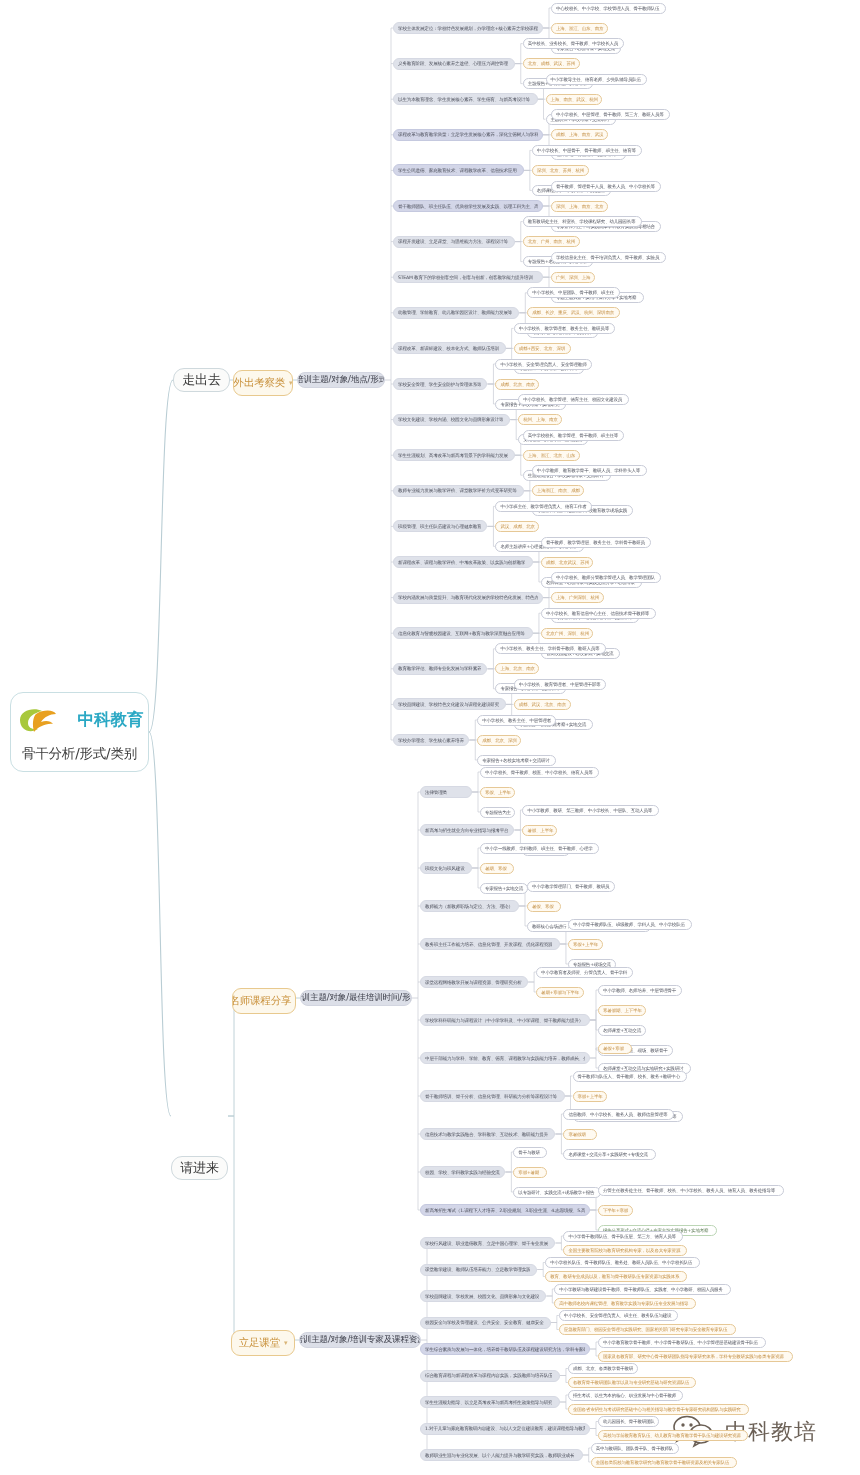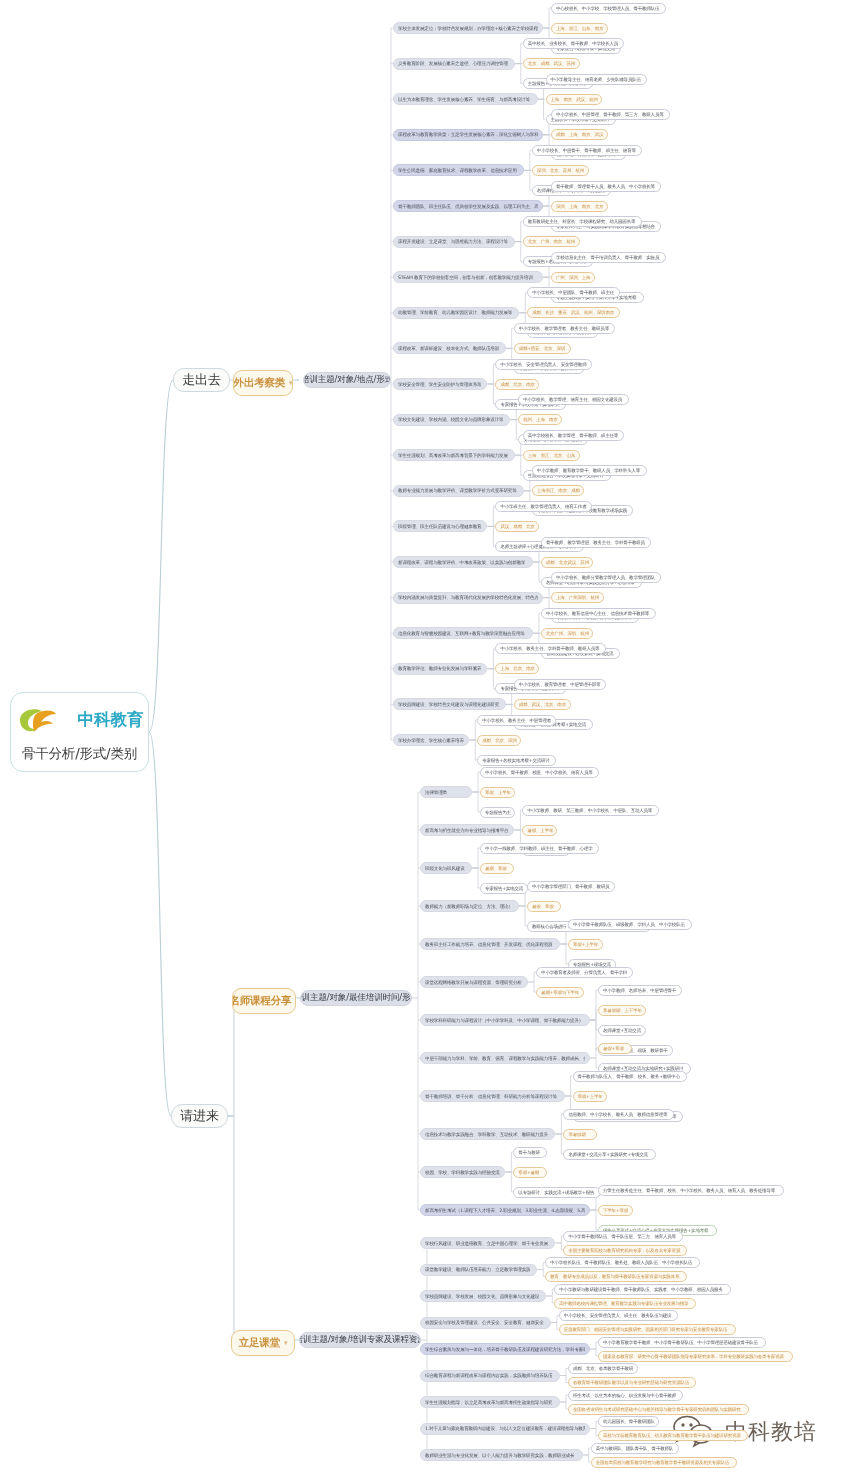--- a/index.html
+++ b/index.html
@@ -37,21 +37,21 @@
   
   .lvl1{
     height:24px;padding:0 11px;
     border:1px solid #cfd9dd;background:#fbfbfa;color:#3a3a3a;
     font-size:13px;border-radius:11px;
   }
   
   .lvl2{
     height:20px;padding:12px 8px;
     border:1px solid #e8c98e;background:#fdf8ec;color:#c9913c;
-    font-size:10.5px;border-radius:9px;font-weight:bold;
+    font-size:10.5px;border-radius:9px;
   }
   .lvl2 .caret{font-size:7px;color:#d9b477;margin-left:4px;}
   
   .lvl3{
     height:16px;padding:0 7px;
     background:#dcdfe8;color:#3d3f4a;
     font-size:8.6px;border-radius:8px;border:1px solid #d2d5e0;
   }
 
   
@@ -284,24 +284,24 @@
     <span class="wtext">中科教培</span>
   </div>
 
 <div class="node lvl1" style="left: 173px; top: 368px; width: 57px; height: 24px;">
       <span>走出去</span>
     </div>
     <div class="node lvl2" style="left: 233px; top: 370px; width: 60px; height: 20px;">
       <span>外出考察类</span>
       <span class="caret">▾</span>
     </div>
-    <div class="node lvl3" style="left: 297px; top: 372px; width: 88px; height: 16px; margin-left: 6px;">
+    <div class="node lvl3" style="left: 297px; top: 372px; width: 88px; height: 16px;">
       <span>培训主题/对象/地点/形式</span>
     </div>
-    <div class="node lvl1" style="left: 171px; top: 1104px; width: 57px; height: 24px;">
+    <div class="node lvl1" style="left: 171px; top: 1156px; width: 57px; height: 24px;">
       <span>请进来</span>
     </div>
     <div class="node lvl2" style="left: 232px; top: 988px; width: 64px; height: 20px;">
       <span>名师课程分享</span>
       <span class="caret">▾</span>
     </div>
     <div class="node lvl3" style="left: 300px; top: 990px; width: 112px; height: 16px;">
       <span>培训主题/对象/最佳培训时间/形式</span>
     </div>
     <div class="node lvl2" style="left: 231px; top: 1330px; width: 64px; height: 20px;">

